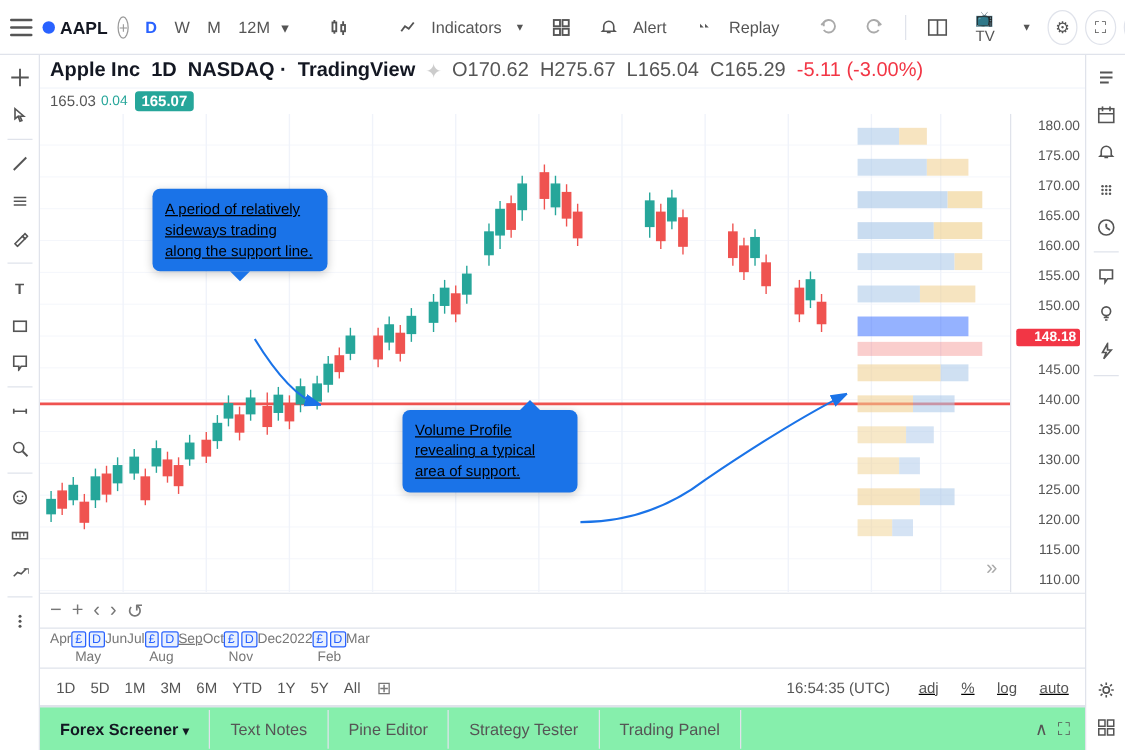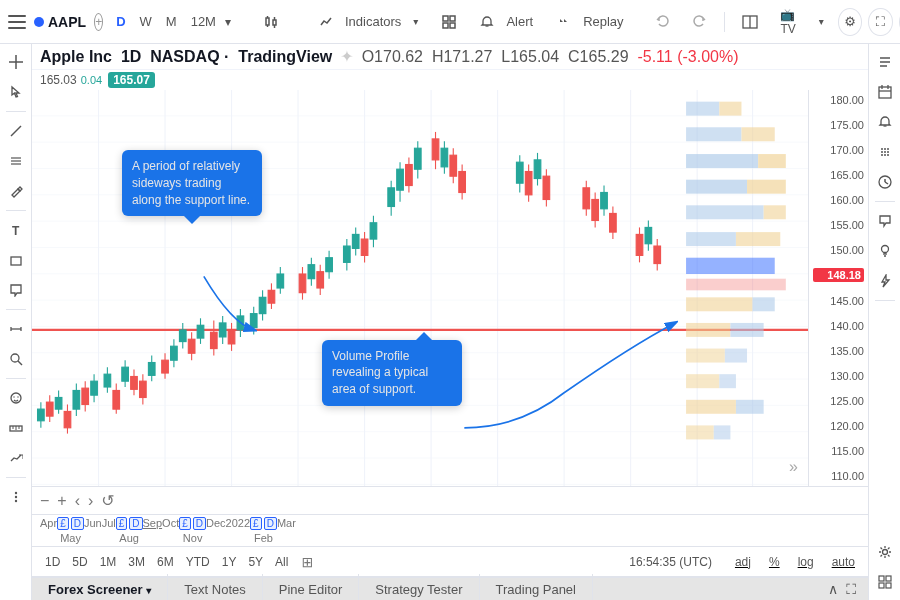--- a/index.html
+++ b/index.html
@@ -59,23 +59,24 @@
     .price-axis {
       position: absolute; top: 0; right: 0; width: 60px; bottom: 0;
       display: flex; flex-direction: column; justify-content: space-between;
       padding: 4px 4px; font-size: 11px; color: #555; border-left: 1px solid #e0e3eb;
     }
     .price-label { text-align: right; }
     .price-label.highlight { background: #f23645; color: #fff; padding: 1px 3px; border-radius: 2px; font-weight: 600; }
 
     
     .callout {
-      position: absolute; background: #1a73e8; color: #e5e5e5; border-radius: 6px;
+      position: absolute; background: #1a73e8; color: #000000; border-radius: 6px;
       padding: 8px 10px; font-size: 12px; line-height: 1.4; max-width: 140px;
       box-shadow: 0 2px 8px rgba(0,0,0,0.2);
+      text-decoration: underline;
     }
     .callout::after {
       content: ''; position: absolute; border: 8px solid transparent;
     }
     .callout-1 { top: 60px; left: 90px; }
     .callout-1::after { border-top-color: #1a73e8; bottom: -16px; left: 50%; transform: translateX(-50%); }
 
     .callout-2 { bottom: 80px; left: 290px; }
     .callout-2::after { border-bottom-color: #1a73e8; top: -16px; right: 30px; }
 
@@ -93,21 +94,21 @@
       display: flex; align-items: center; gap: 2px; padding: 4px 8px;
       border-top: 1px solid #e0e3eb; font-size: 12px; flex-shrink: 0; background: #fff; height: 30px;
     }
     .tf-small { padding: 2px 5px; cursor: pointer; color: #555; border-radius: 3px; }
     .time-display { margin-left: auto; color: #555; font-size: 12px; }
     .tf-option { padding: 2px 5px; cursor: pointer; color: #555; font-size: 12px; }
 
     
     .bottom-panel-tabs {
       display: flex; align-items: center; border-top: 2px solid #e0e3eb;
-      background: #e5e5e5; height: 24px; flex-shrink: 0;
+      background: #86efac; height: 36px; flex-shrink: 0;
     }
     .panel-tab { padding: 8px 16px; font-size: 13px; cursor: pointer; color: #555; border-right: 1px solid #e0e3eb; }
     .panel-tab.active { color: #131722; font-weight: 600; }
     .panel-tab-chevrons { margin-left: auto; display: flex; gap: 8px; padding: 0 12px; align-items: center; }
 
     
     .right-sidebar {
       width: 32px; background: #fff; border-left: 1px solid #e0e3eb;
       display: flex; flex-direction: column; align-items: center; padding: 4px 0; gap: 2px; flex-shrink: 0;
     }
@@ -330,21 +331,21 @@
       <div class="chart-info-bar">
         <span class="symbol-name">
           <span>Apple Inc</span>&nbsp;
           <span>1D</span>&nbsp;
           <span>NASDAQ</span>&nbsp;·&nbsp;
           <span>TradingView</span>
         </span>
         <span style="color:#ccc;">✦</span>
         <span class="price-data">
           <span>O</span><span>170.62</span>&nbsp;
-          <span>H</span><span>171.27</span>&nbsp;
+          <span>H</span><span>275.67</span>&nbsp;
           <span>L</span><span>165.04</span>&nbsp;
           <span>C</span><span>165.29</span>&nbsp;
           <span class="price-change-neg">
             <span>-5.11</span>
             (<span>-3.00%</span>)
           </span>
         </span>
       </div>
 
       <div style="position:relative; display:flex; align-items:center; padding: 2px 8px; background:#fff; flex-shrink:0;">

